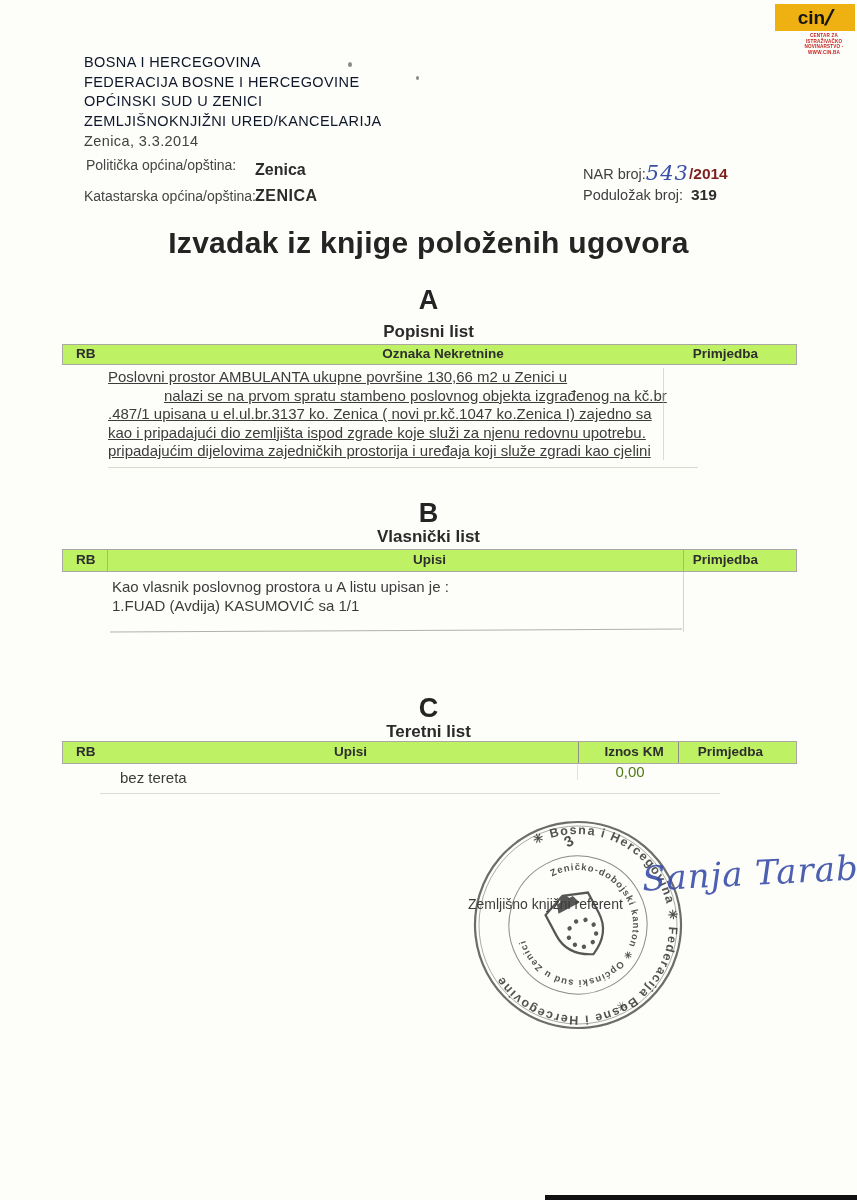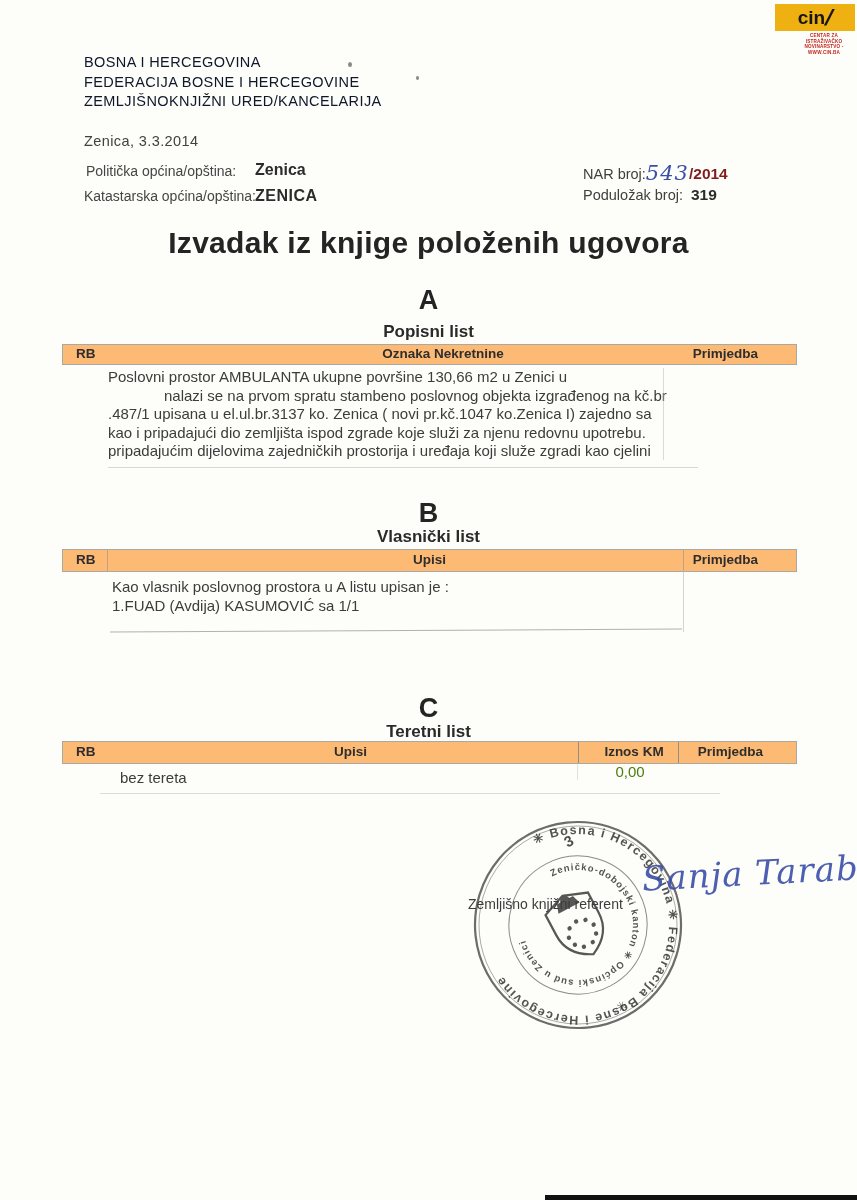--- a/index.html
+++ b/index.html
@@ -22,50 +22,50 @@
     position:absolute;right:2px;top:33px;width:62px;text-align:center;
     font-size:4.6px;line-height:5.6px;color:#c4231c;font-weight:bold;letter-spacing:.2px;
   }
 
   
   .hdr{left:84px;top:53px;font-size:14.5px;line-height:19.5px;color:#0f172a;letter-spacing:.4px;}
   .place-date{left:84px;top:133px;font-size:14.5px;color:#414141;letter-spacing:.4px;}
 
   .meta-label{font-size:14px;color:#454545;}
   .meta-value{font-weight:bold;color:#2c2c2c;}
-  .row-pol-label{left:86px;top:163px;}
+  .row-pol-label{left:86px;top:157px;}
   .row-pol-value{left:255px;top:161px;font-size:16px;}
   .row-kat-label{left:84px;top:188px;text-align:right;}
   .row-kat-value{left:255px;top:187px;font-size:16px;letter-spacing:.5px;}
 
   .nar-line{left:583px;top:160px;font-size:14.5px;color:#3f3f3f;white-space:nowrap;}
   .handwritten{font-family:"DejaVu Serif", serif;font-style:italic;color:#3a4fa8;}
   .nar-hand{font-size:21px;letter-spacing:1px;position:relative;top:1px;}
   .nar-suffix{font-weight:bold;color:#7f1d1d;font-size:15.5px;}
   .pod-line{left:583px;top:186px;font-size:14.5px;color:#3f3f3f;}
   .pod-value{font-weight:bold;color:#2c2c2c;font-size:15.5px;margin-left:8px;}
 
   .doc-title{left:0;right:0;top:226px;text-align:center;font-size:30px;font-weight:bold;color:#242424;letter-spacing:.3px;}
 
   .sec-letter{left:0;right:0;text-align:center;font-size:27px;font-weight:bold;color:#242424;}
   .sec-sub{left:0;right:0;text-align:center;font-size:17px;font-weight:bold;color:#2a2a2a;}
 
   .thead{
     left:62px;width:733px;height:19px;
     background:linear-gradient(90deg,#fafaf6 0%,#ececе4 35%,#f3f3ec 55%,#e7e7df 75%,#f7f7f2 100%);
-    background-color:#fdba74;
+    background-color:#bef264;
     border:1px solid #a9a9a1;
     font-size:13.5px;font-weight:bold;color:#2e2e2e;
   }
   .thead .cell{position:absolute;top:1px;}
   .divline{position:absolute;background:#8f8f88;width:1px;}
 
   .para-a{
     left:108px;top:368px;width:590px;font-size:15px;line-height:18.6px;color:#3c3c3c;
-    border-bottom:1px solid #d8d8d0;padding-bottom:6px;
+    border-bottom:1px solid #d8d8d0;padding-bottom:6px;text-decoration:underline;
   }
   .para-a .indent{padding-left:56px;}
 
   .b-body{left:112px;top:578px;font-size:15px;line-height:18.5px;color:#3c3c3c;}
 
   .scan-hline{position:absolute;height:1px;background:#9f9f98;}
   .scan-vline{position:absolute;width:1px;background:#b9b9b1;}
 
   .c-row-text{left:120px;top:769px;font-size:15px;color:#3c3c3c;}
   .c-row-amount{left:588px;top:763px;width:84px;text-align:center;font-size:15px;color:#4d7c0f;}
@@ -90,20 +90,21 @@
     <span class="cin-slash">/</span>
 </div>
 <div class="cin-tagline">
   <div>CENTAR ZA ISTRAŽIVAČKO</div>
   <div>NOVINARSTVO - WWW.CIN.BA</div>
 </div>
 
 <div class="abs hdr">
   <div>BOSNA I HERCEGOVINA</div>
   <div>FEDERACIJA BOSNE I HERCEGOVINE</div>
+  <div>OPĆINSKI SUD U ZENICI</div>
   <div>ZEMLJIŠNOKNJIŽNI URED/KANCELARIJA</div>
 </div>
 <div class="abs place-date">Zenica,  3.3.2014</div>
 
 <div class="speck" style="left:348px;top:62px;width:4px;height:5px;"></div>
 <div class="speck" style="left:416px;top:76px;width:3px;height:4px;"></div>
 
 <div class="abs meta-label row-pol-label">Politička općina/opština:</div>
 <div class="abs meta-value row-pol-value">Zenica</div>
 <div class="abs meta-label row-kat-label">Katastarska općina/opština:</div>

